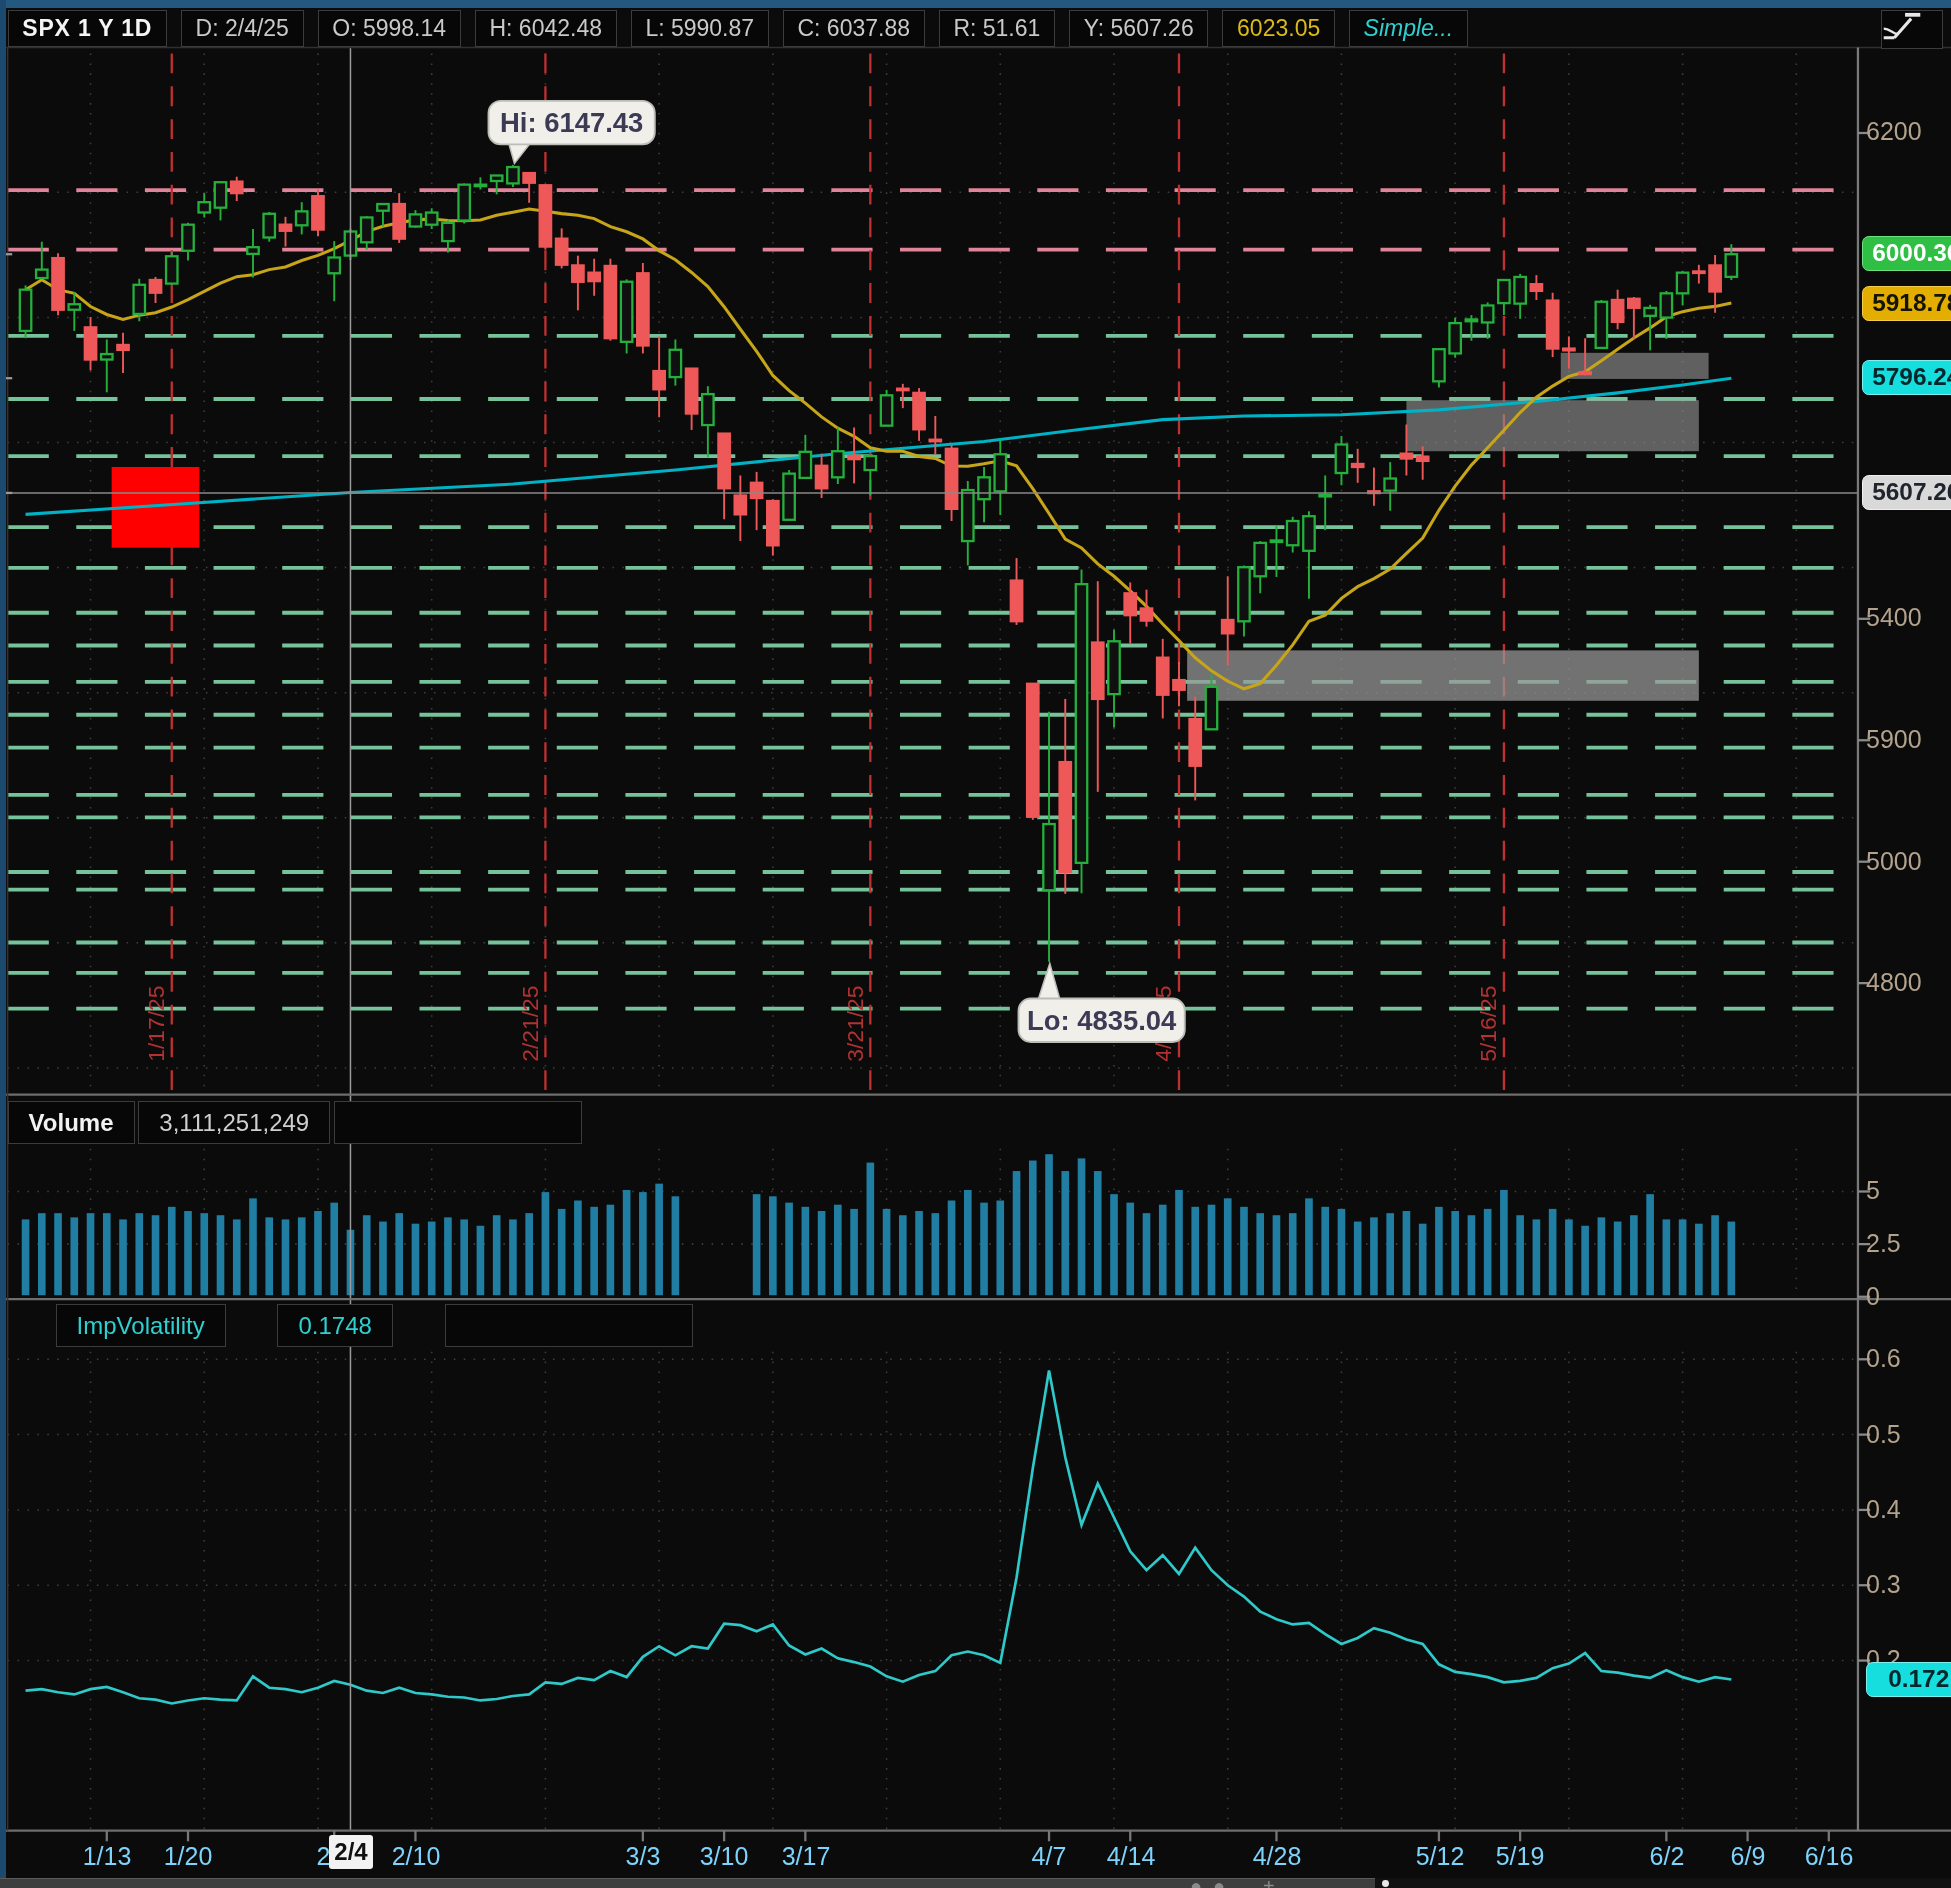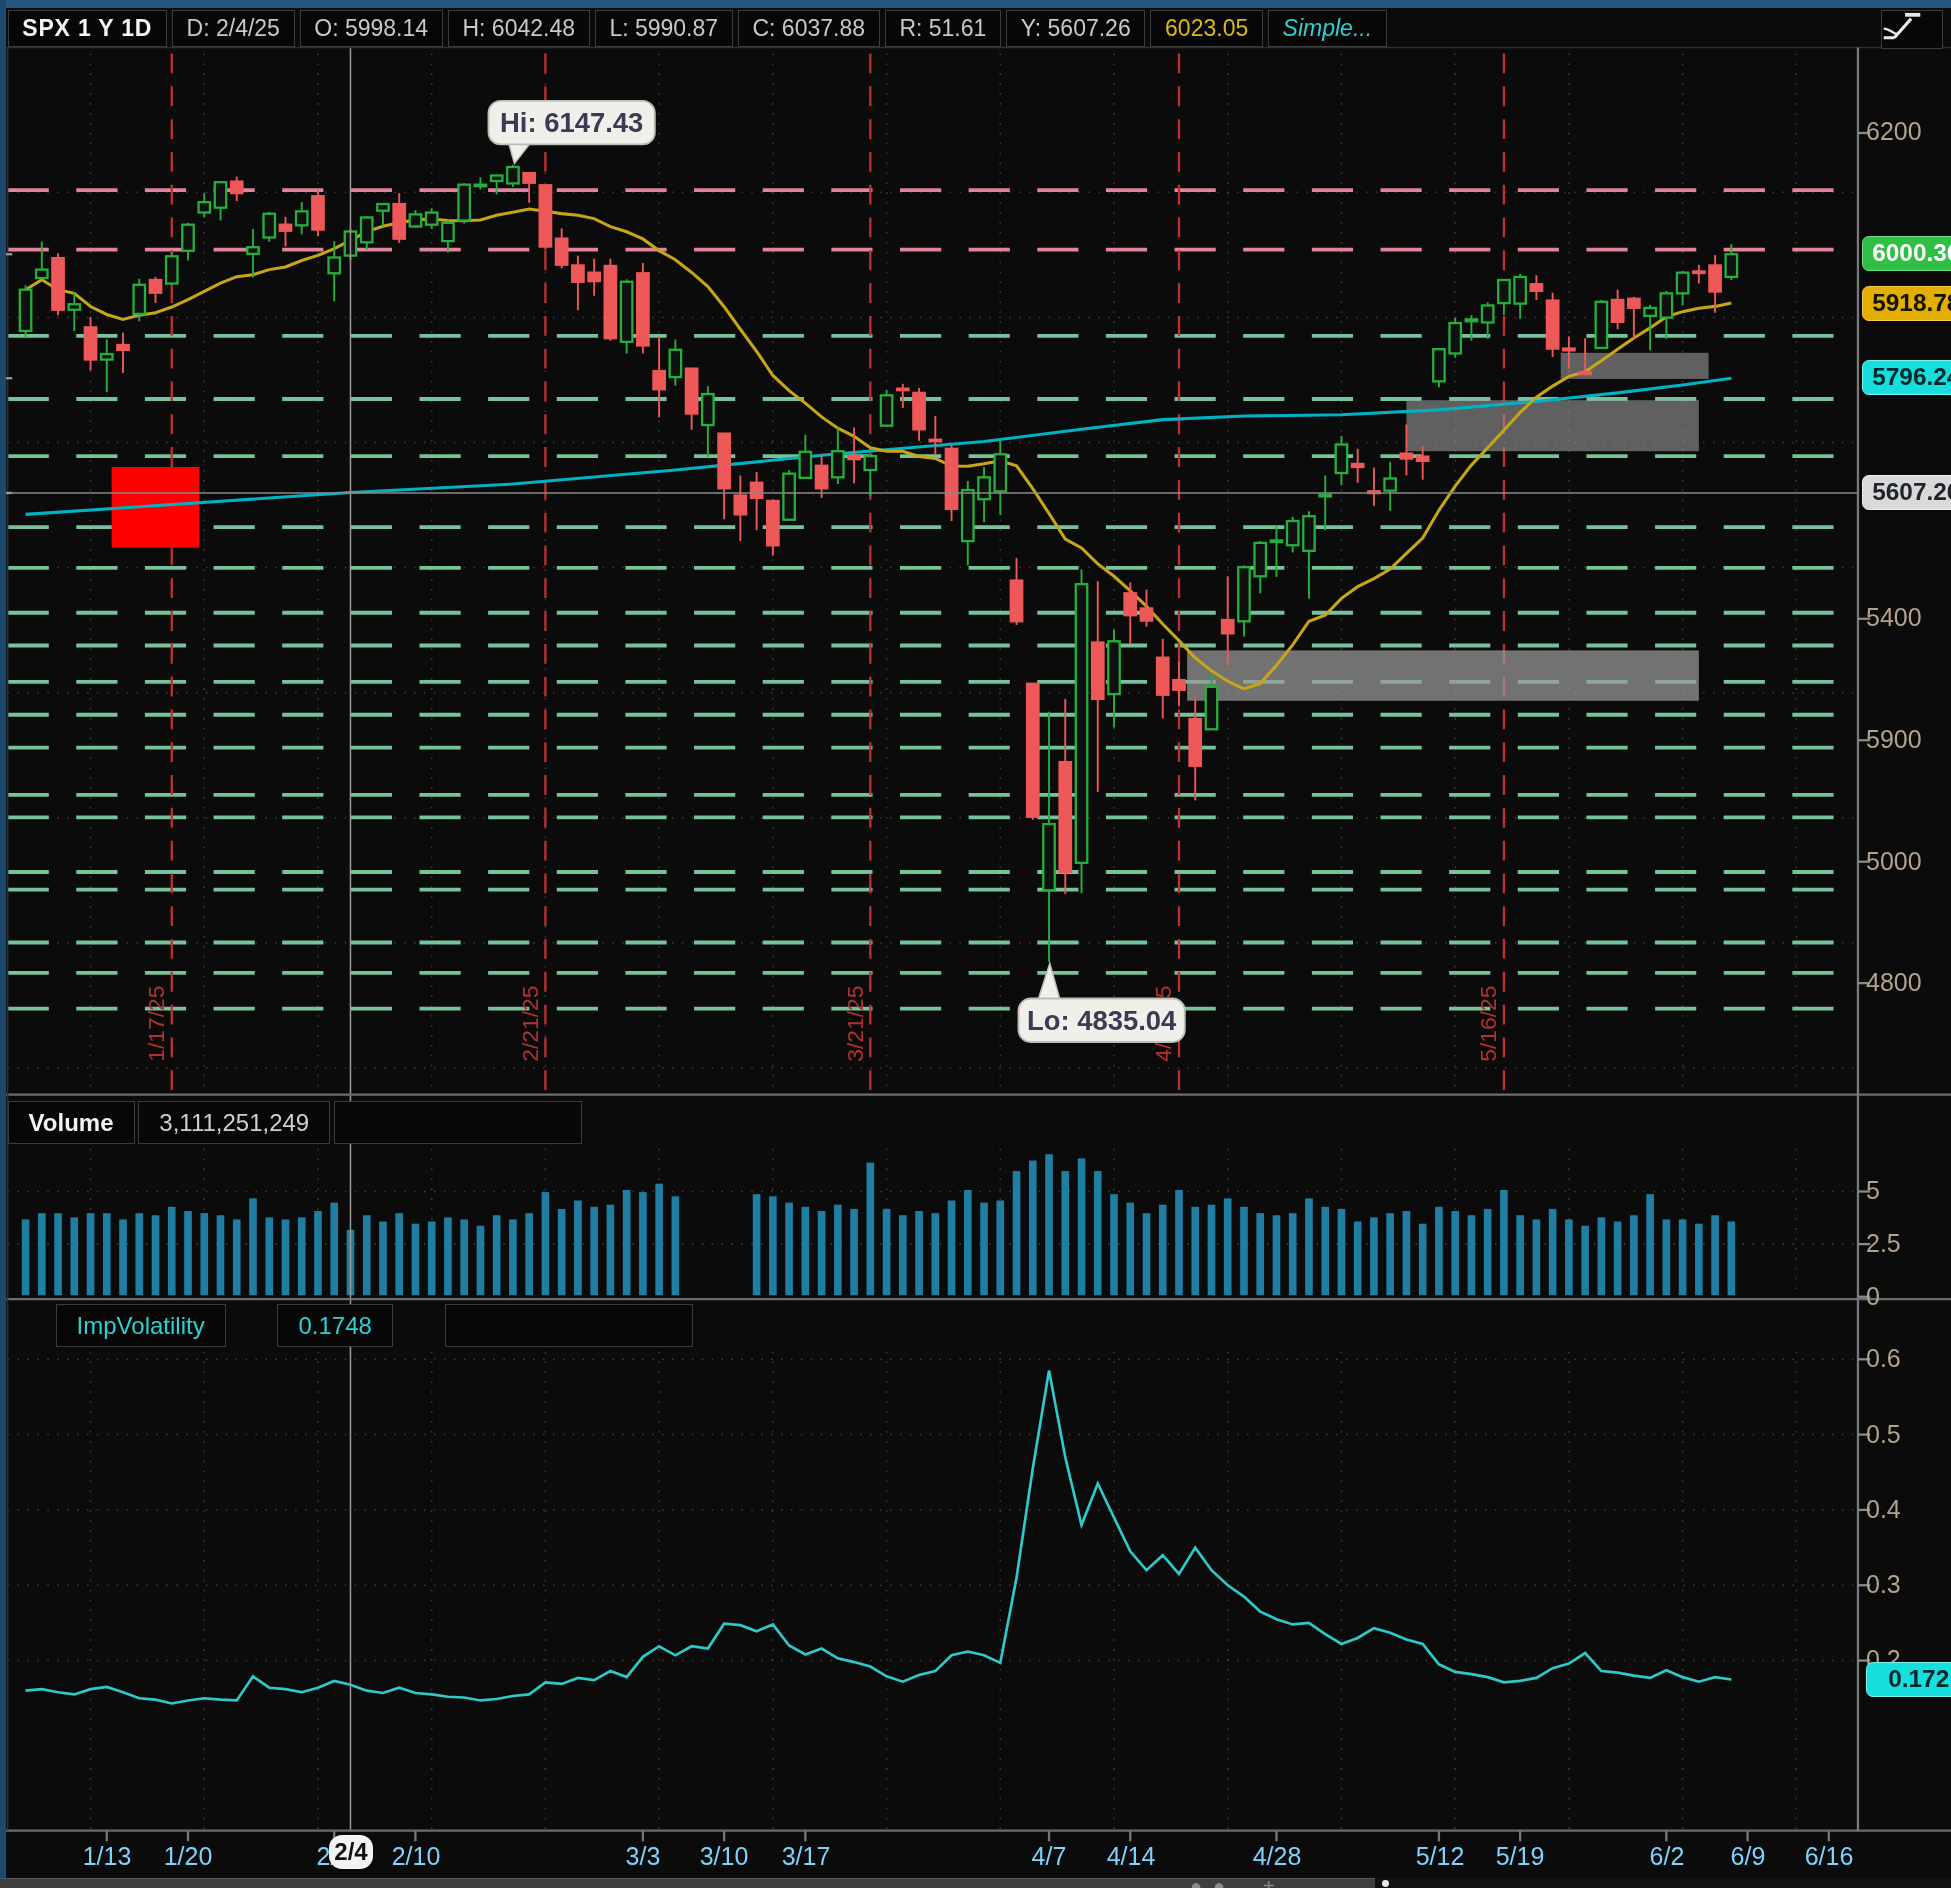--- a/index.html
+++ b/index.html
@@ -3,21 +3,21 @@
 <meta charset="utf-8">
 <style>
   html,body{margin:0;padding:0;background:#0b0b0b;}
   body{width:1951px;height:1888px;position:relative;overflow:hidden;
        font-family:"Liberation Sans",sans-serif;-webkit-font-smoothing:antialiased;}
   .abs{position:absolute;}
   
   #top-strip{left:0;top:0;width:1951px;height:8.4px;background:#23587f;}
   #left-strip{left:0;top:0;width:6.1px;height:1888px;background:#1b4a6e;}
   
-  #header-row{left:7.6px;top:10px;height:37px;display:flex;gap:5px;font-size:23px;color:#c9c9c9;}
+  #header-row{left:7.6px;top:10px;height:37px;display:flex;gap:14px;font-size:23px;color:#c9c9c9;}
   .seg{border:1.5px solid #3c3c3c;background:#070707;display:flex;align-items:center;
        padding:0 13.7px;white-space:nowrap;}
   .seg.sym{color:#f5f5f5;font-weight:bold;letter-spacing:0.8px;}
   .seg.yellow{color:#d9b91c;}
   .seg.cyan{color:#2fd0d0;font-style:italic;}
   #style-icon-box{right:7.6px;top:10px;width:60px;height:37px;border:1.5px solid #3c3c3c;
        background:#070707;display:flex;align-items:center;justify-content:center;}
   
   .panel-row{left:7.6px;display:flex;gap:3.8px;font-size:24px;height:43px;}
   .panel-row .seg{padding:0 20px;}
@@ -32,21 +32,21 @@
   
   .badge{position:absolute;left:1862px;min-width:85px;padding:2.3px 9.2px;border-radius:6.9px;
          font-size:24.4px;font-weight:bold;text-align:center;}
   #badge-last{top:236px;background:#2fbf44;color:#fff;border:1.5px solid #6fe07f;}
   #badge-sma15{top:286px;background:#e3ae00;color:#141400;border:1.5px solid #f2cc4a;}
   #badge-sma200{top:360px;background:#17dede;color:#00282c;border:1.5px solid #7af0f0;}
   #badge-cross{top:475px;background:#d9d9d9;color:#20242c;border:1.5px solid #efefef;}
   #badge-iv{top:1662px;background:#17dede;color:#00282c;border:1.5px solid #7af0f0;left:1866px;}
   
   #date-badge{left:329px;top:1835px;width:44px;height:34px;background:#f2f2f2;color:#101010;
-       font-size:24px;font-weight:bold;border-radius:13px;display:flex;align-items:center;justify-content:center;}
+       font-size:24px;font-weight:bold;border-radius:3px;display:flex;align-items:center;justify-content:center;}
   
   #scroll-track{left:0;top:1878px;width:1951px;height:10px;background:#111;}
   #scroll-thumb{left:0;top:1878px;width:1375px;height:10px;background:#3e3e3e;border-top:1.5px solid #5a5a5a;}
   #scroll-dot{left:1382px;top:1880px;width:6.9px;height:6.9px;border-radius:50%;background:#e8e8e8;}
   .mini-glyph{position:absolute;top:1875px;color:#8a8a8a;font-size:20px;}
   svg{position:absolute;left:0;top:0;}
 </style>
 </head>
 <body>
 

